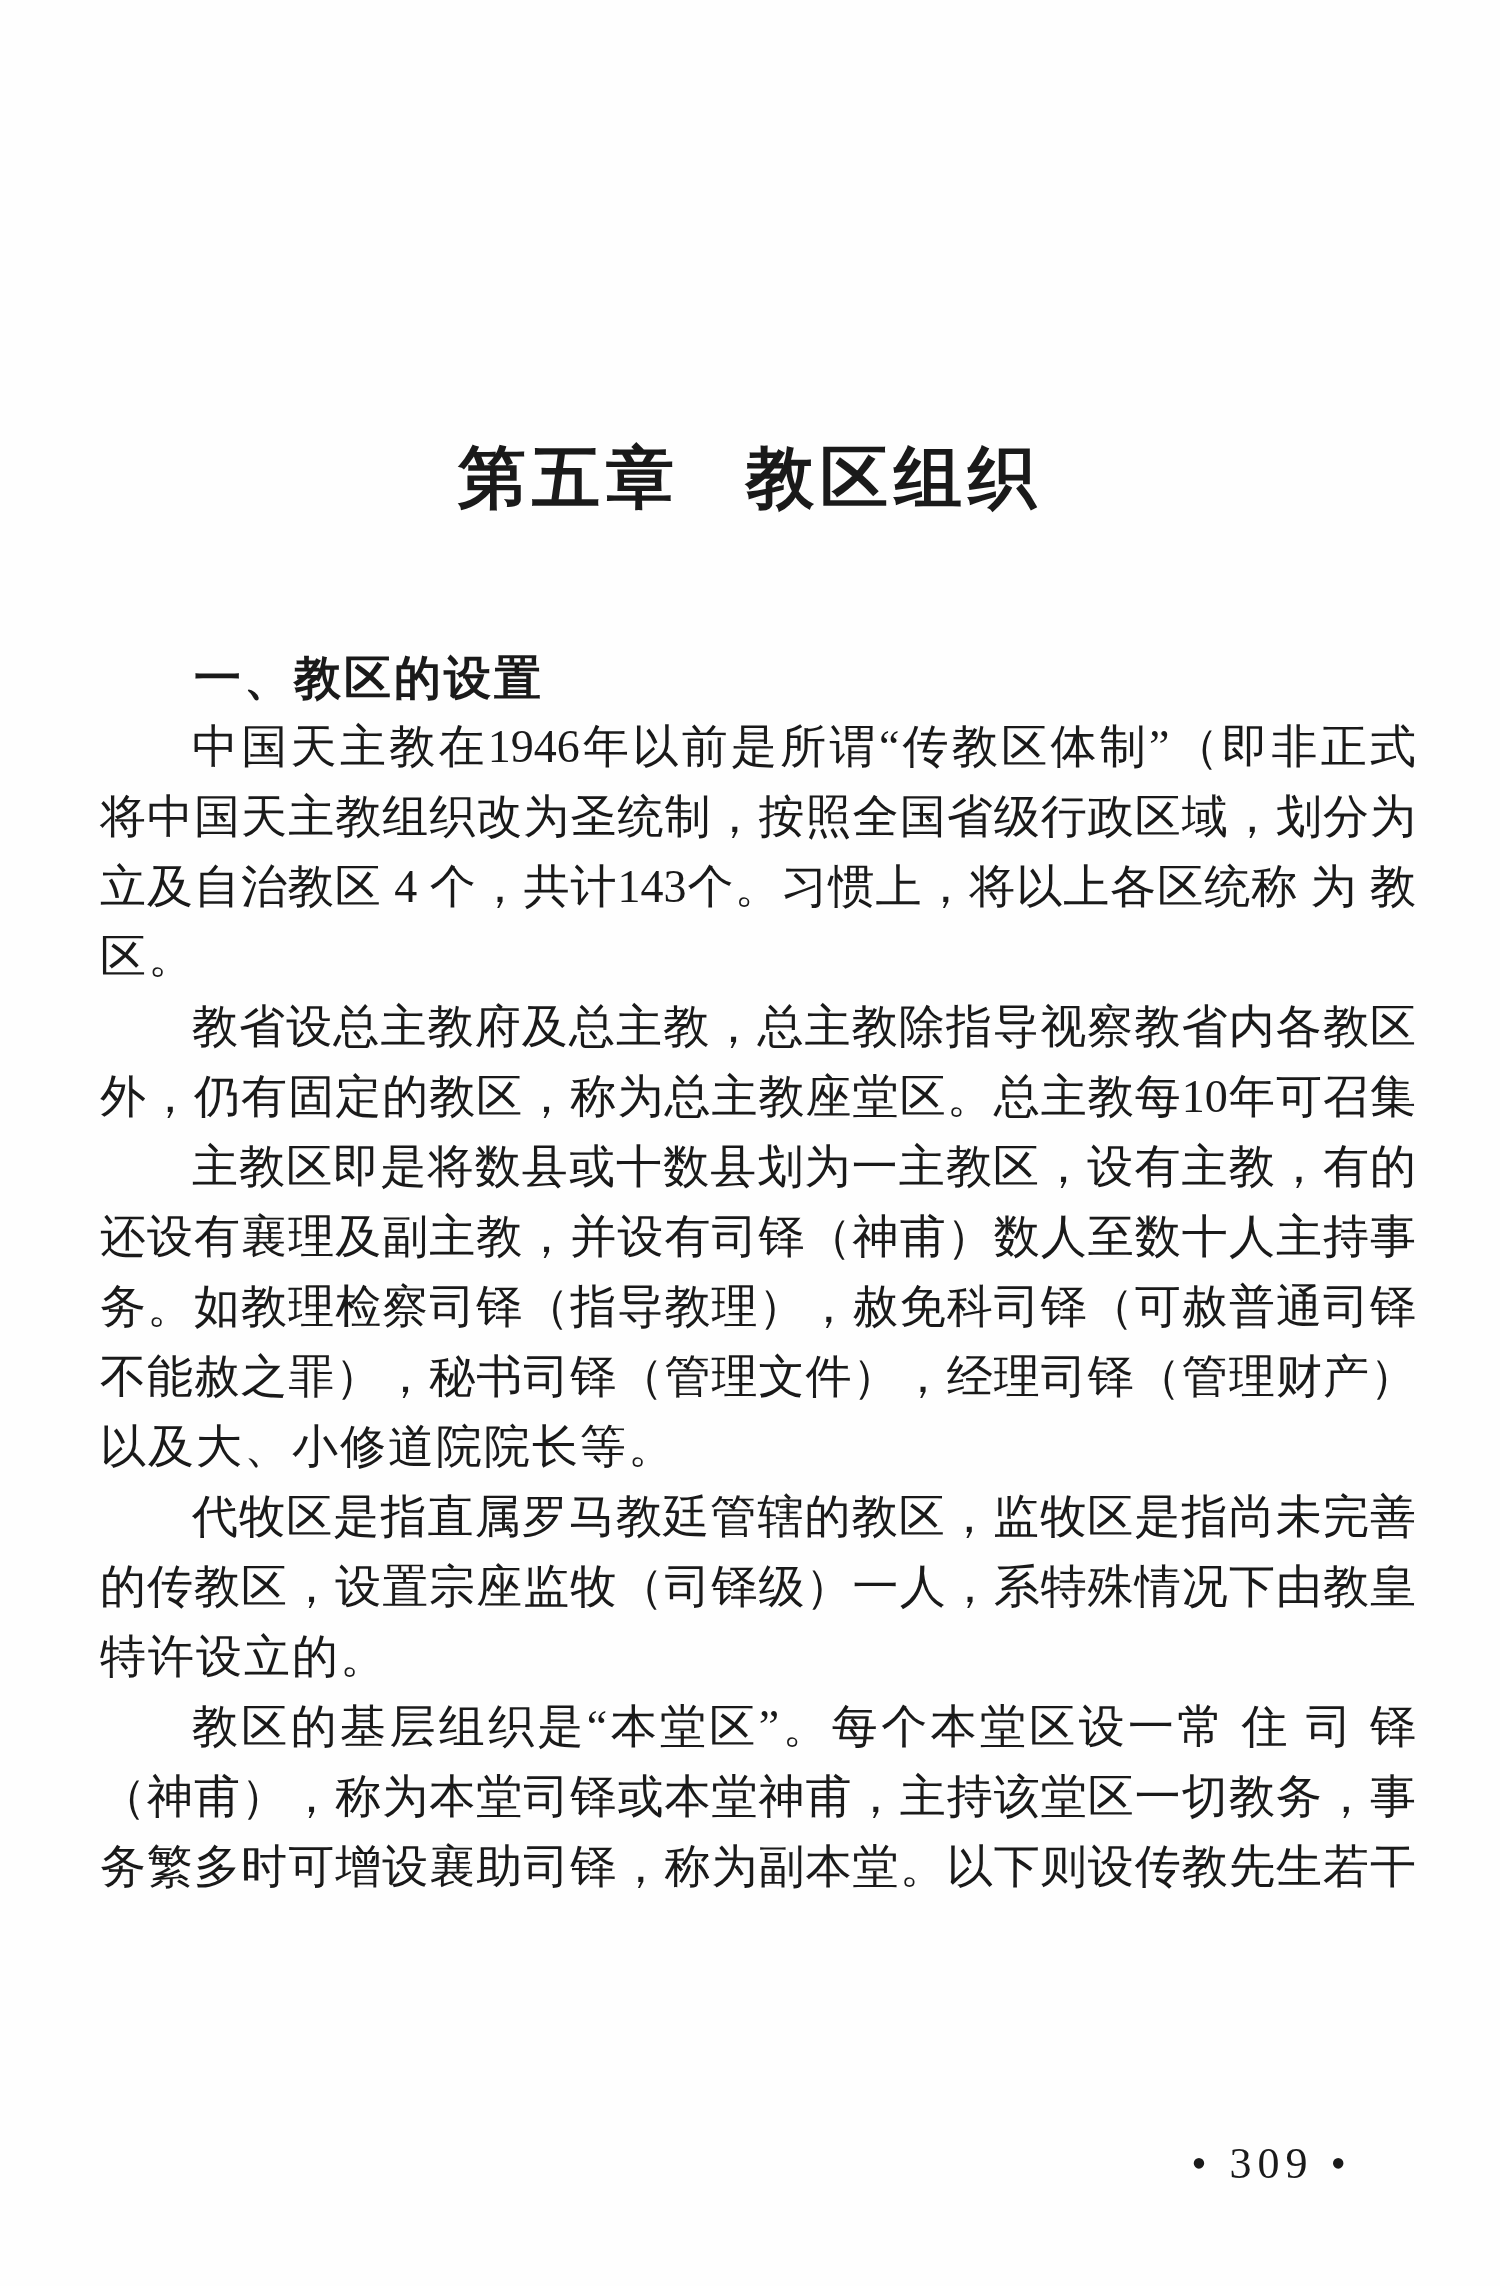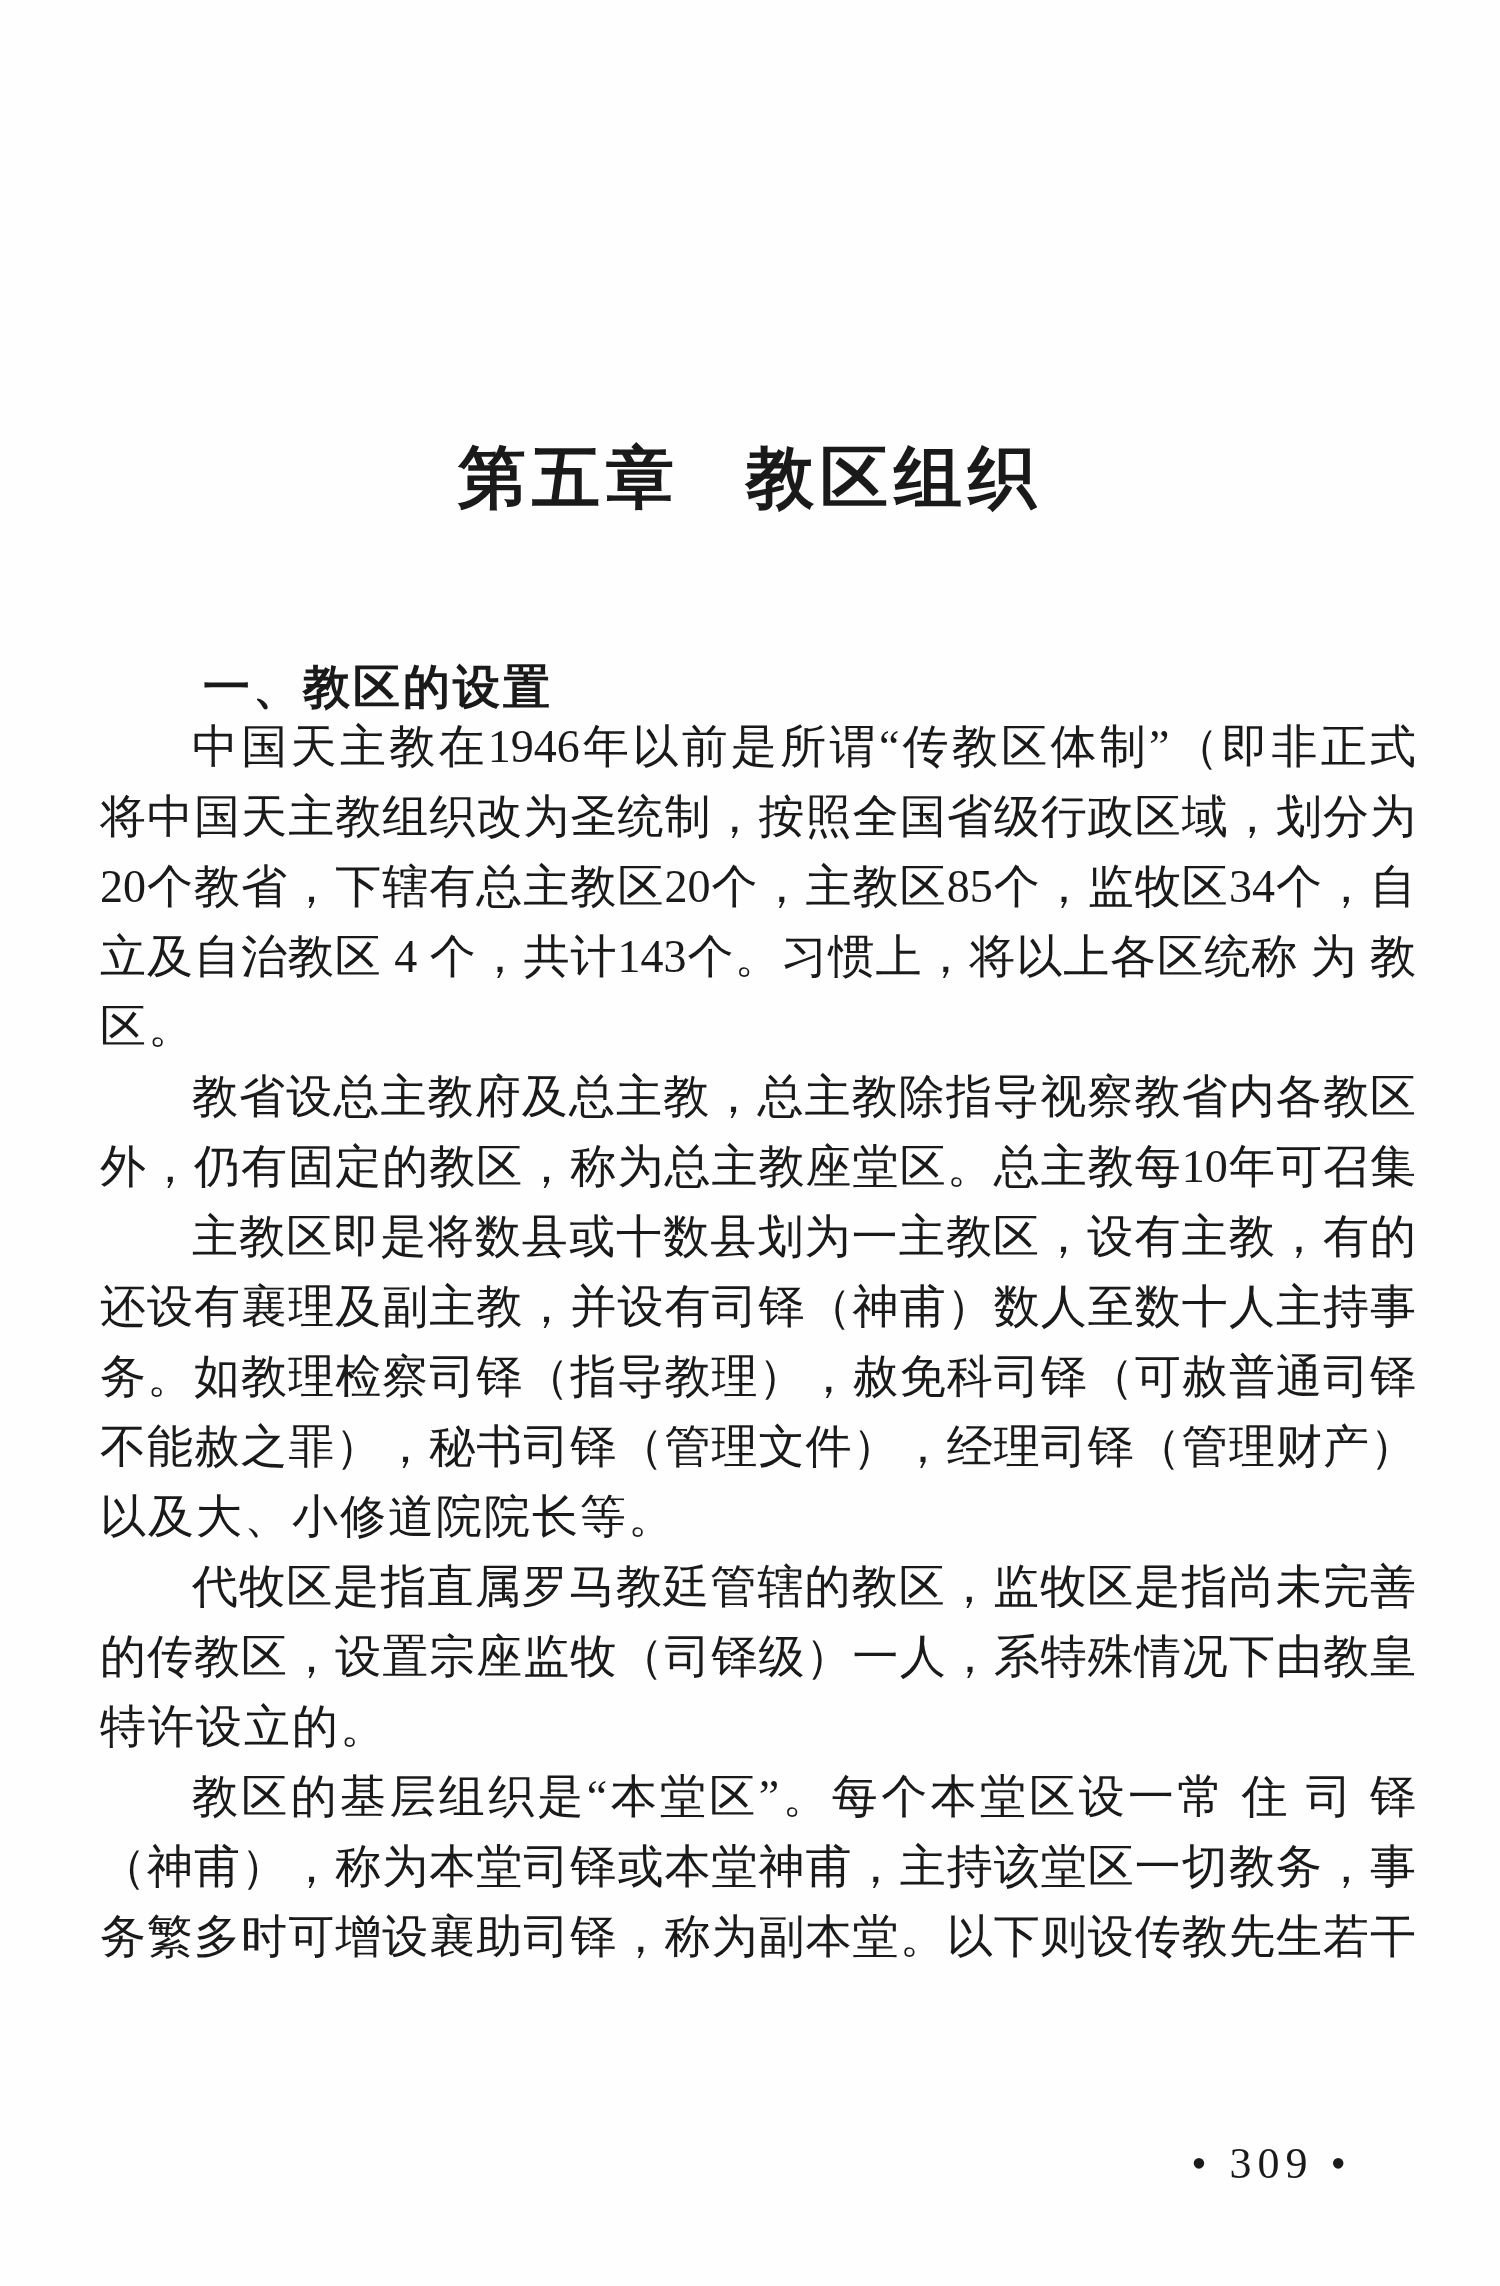--- a/index.html
+++ b/index.html
@@ -29,21 +29,21 @@
     font-weight: bold;
     letter-spacing: 6px;
     line-height: 1.2;
     margin: 0;
   }
   .section-heading {
     position: absolute;
     top: 650px;
     left: 100px;
     width: 1316px;
-    margin: 9px;
+    margin: 0;
     font-size: 47px;
     font-weight: bold;
     letter-spacing: 3px;
     text-indent: 2em;
     line-height: 1.2;
   }
   .body-text {
     position: absolute;
     top: 712px;
     left: 100px;
@@ -85,21 +85,20 @@
     <span>第五章</span>
     <span>教区组织</span>
   </h1>
 
   <h2 class="section-heading">一、教区的设置</h2>
 
   <div class="body-text">
 
     <p class="line full indent">中国天主教在1946年以前是所谓“传教区体制”（即非正式</p>
     <p class="line full">将中国天主教组织改为圣统制，按照全国省级行政区域，划分为</p>
-    <p class="line full">20个教省，下辖有总主教区20个，主教区85个，监牧区34个，自</p>
     <p class="line full">立及自治教区 4 个，共计143个。习惯上，将以上各区统称 为 教</p>
     <p class="line end">区。</p>
 
     <p class="line full indent">教省设总主教府及总主教，总主教除指导视察教省内各教区</p>
     <p class="line full">外，仍有固定的教区，称为总主教座堂区。总主教每10年可召集</p>
 
     <p class="line full indent">主教区即是将数县或十数县划为一主教区，设有主教，有的</p>
     <p class="line full">还设有襄理及副主教，并设有司铎（神甫）数人至数十人主持事</p>
     <p class="line full">务。如教理检察司铎（指导教理），赦免科司铎（可赦普通司铎</p>
     <p class="line full">不能赦之罪），秘书司铎（管理文件），经理司铎（管理财产）</p>

